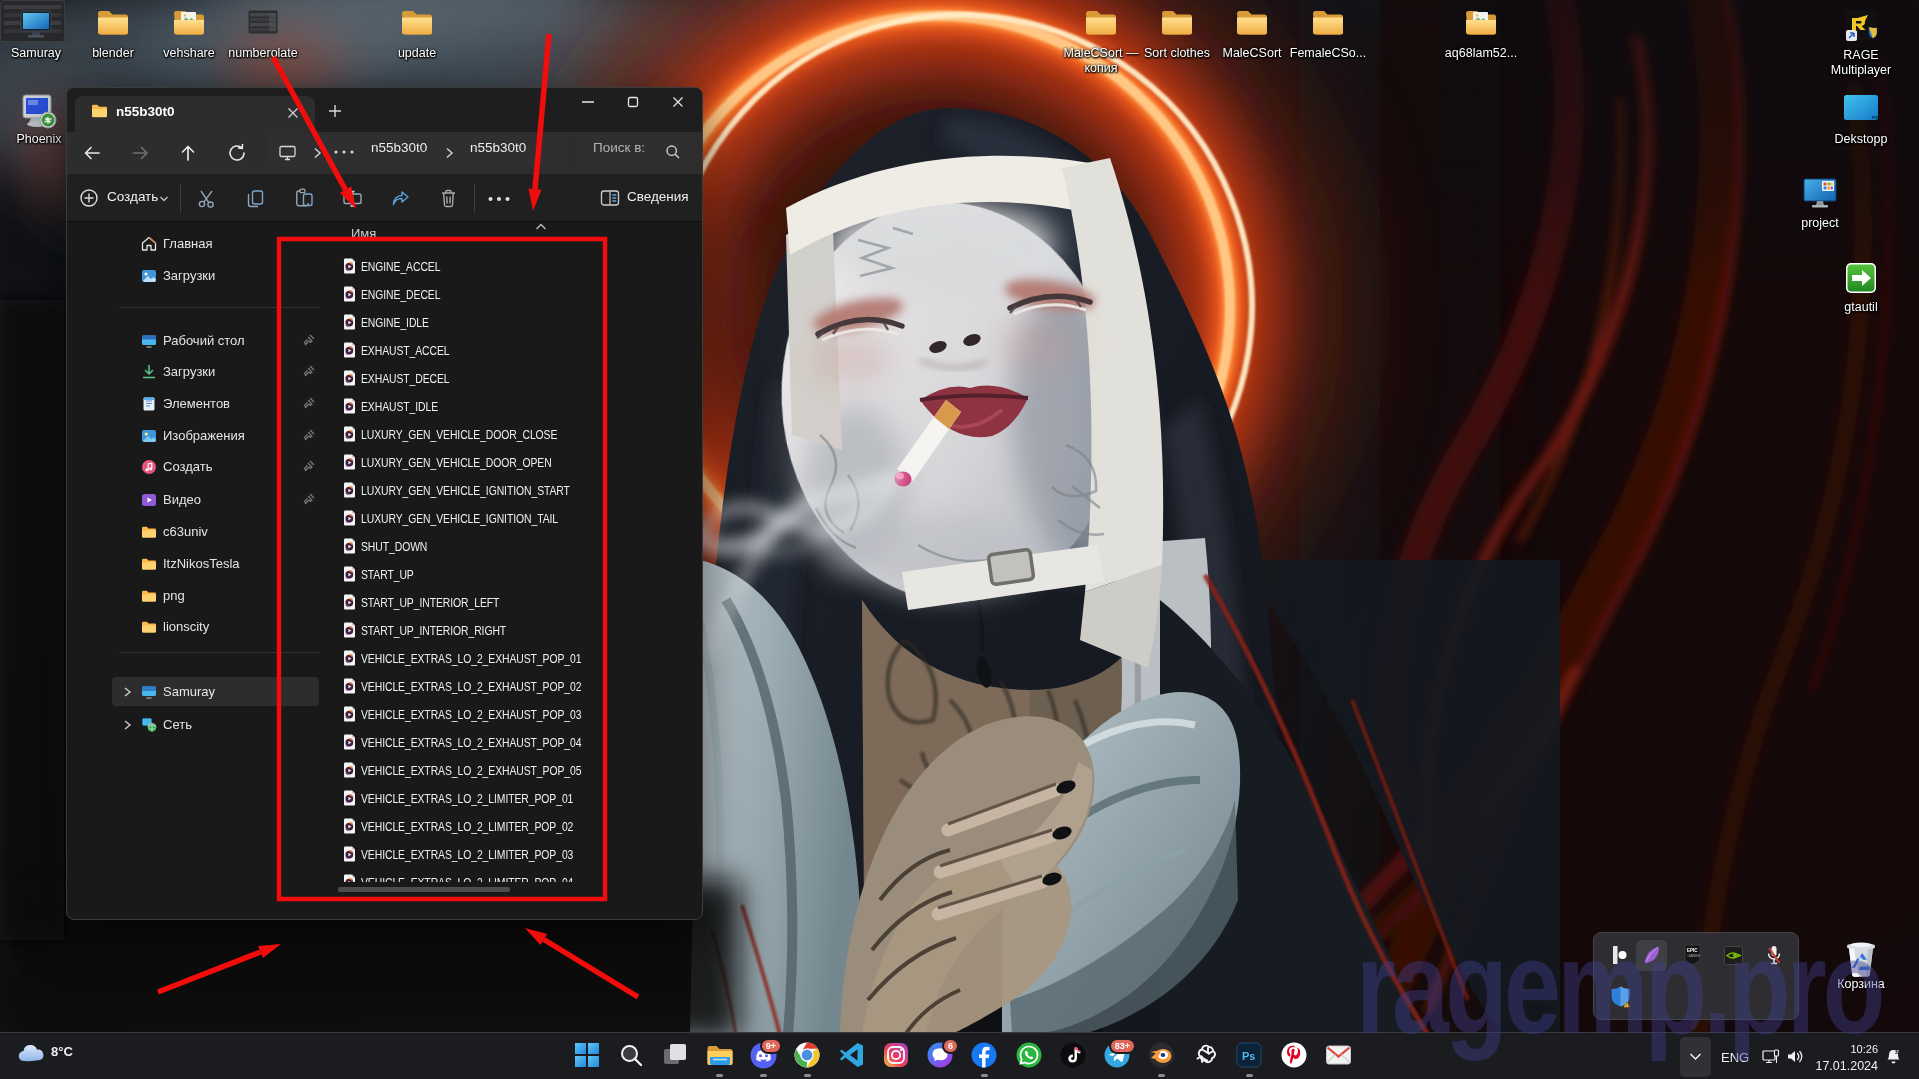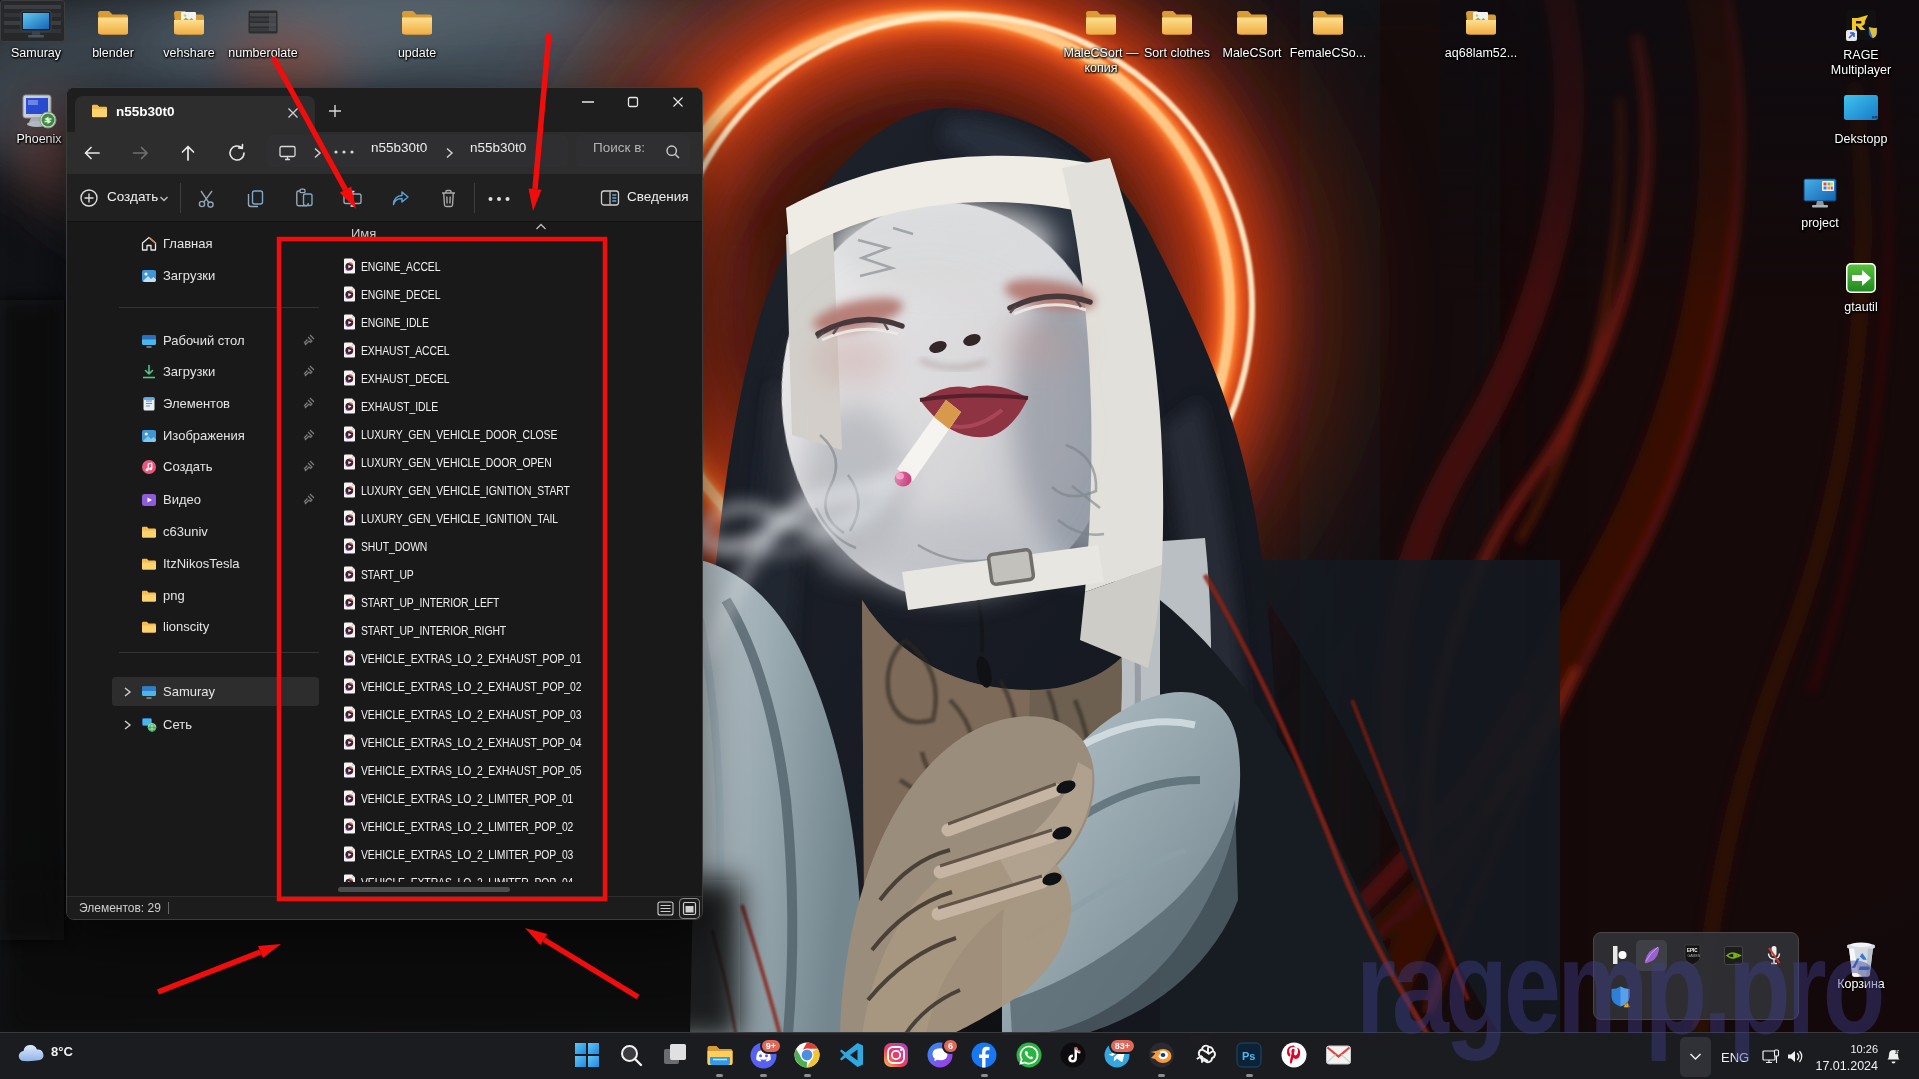--- a/index.html
+++ b/index.html
@@ -1022,33 +1022,20 @@
               </svg>
               <span class="ftxt">VEHICLE_EXTRAS_LO_2_LIMITER_POP_04</span>
             </div>
         </div>
       </div>
 
       <div class="abs" style="left:627px;top:293px;width:4px;height:211px;background:#4d4d4d;border-radius:2px"></div>
       <div class="abs" style="left:229px;top:664px;width:172px;height:5px;background:#4d4d4d;border-radius:3px"></div>
     </div>
 
-    <div id="statusbar">
-      <span class="abs" style="left:12px;top:4px">Элементов: 29</span>
-      <span class="abs" style="left:100px;top:3px;color:#6e6e6e">|</span>
-      <svg class="abs" style="left:590px;top:3px" width="17" height="17" viewBox="0 0 17 17">
-          <rect x="1" y="2" width="15" height="13" rx="2" fill="none" stroke="#cfcfcf" stroke-width="1.1"></rect>
-          <path d="M3.5 5.5 h10 M3.5 8.5 h10 M3.5 11.5 h10" stroke="#cfcfcf" stroke-width="1.1"></path>
-        </svg>
-      <div class="abs" style="left:612px;top:1px;width:21px;height:21px;border:1px solid #8a8a8a;border-radius:4px"></div>
-      <svg class="abs" style="left:615px;top:4px" width="15" height="15" viewBox="0 0 15 15">
-          <rect x="1.5" y="1.5" width="12" height="12" rx="1.5" fill="none" stroke="#cfcfcf" stroke-width="1.2"></rect>
-          <rect x="3.5" y="5" width="8" height="6.5" fill="#cfcfcf"></rect>
-        </svg>
-    </div>
   </div>
 
   <div id="flyout" class="abs" style="left:1593px; top:932px; width:206px; height:88px;
        background:rgba(47,48,52,.97); border:1px solid #47474b; border-radius:8px; z-index:20;">
       <div class="abs" style="left:42px;top:7px;width:31px;height:31px;background:#3f4045;border-radius:5px"></div>
       <svg class="abs" style="left:16px;top:12px" width="18" height="20" viewBox="0 0 18 20">
         <rect x="3" y="1" width="4.5" height="18" fill="#e8e8e8"></rect>
         <circle cx="12.5" cy="10" r="4" fill="#fff"></circle>
       </svg>
       <svg class="abs" style="left:48px;top:12px" width="20" height="20" viewBox="0 0 20 20">

